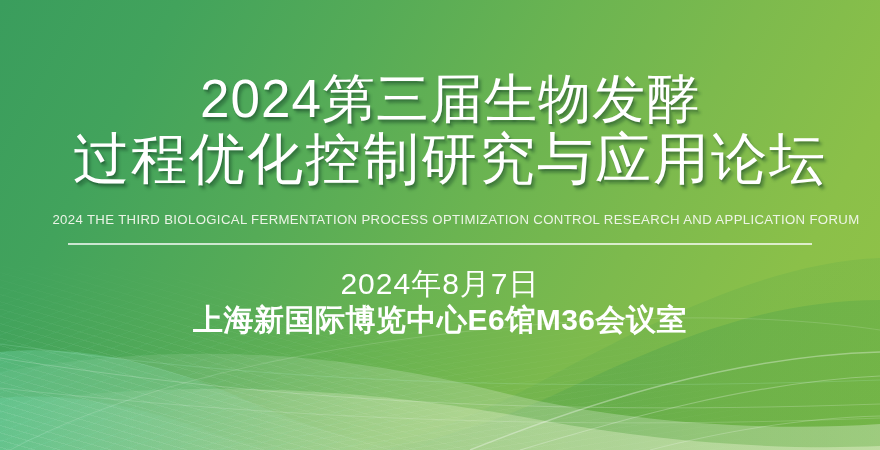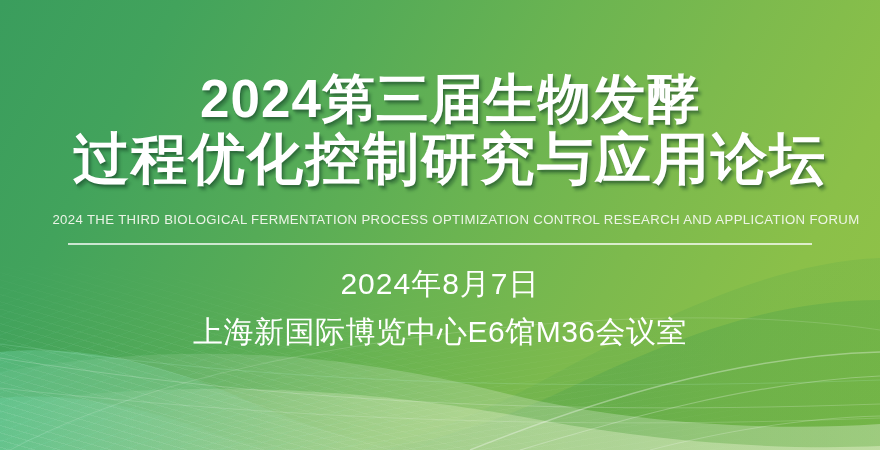--- a/index.html
+++ b/index.html
@@ -94,21 +94,21 @@
 
   .title-block {
     position: absolute;
     left: 0;
     right: 0;
     top: 72px;
   }
 
   .title-line {
     color: #ffffff;
-    font-weight: bold;
+    font-weight: normal;
     line-height: 1.0;
     letter-spacing: 0.5px;
     white-space: nowrap;
     text-shadow:
       3px 4px 3px rgba(22, 70, 40, 0.40),
       1px 2px 1px rgba(20, 60, 35, 0.30);
     padding-left: 20px;
   }
   .title-line-1 {
     font-size: 53px;
@@ -153,23 +153,22 @@
     color: #ffffff;
     font-size: 30px;
     font-weight: normal;
     line-height: 1.2;
     letter-spacing: 1px;
     white-space: nowrap;
   }
   .meta-venue {
     color: #ffffff;
     font-size: 30px;
-    font-weight: normal;
+    font-weight: bold;
     line-height: 1.2;
-    margin-top: 12px;
     letter-spacing: 0.5px;
     white-space: nowrap;
   }
 </style>
 </head>
 <body>
 
 <div class="banner">
 
   <div class="bg-layer">

